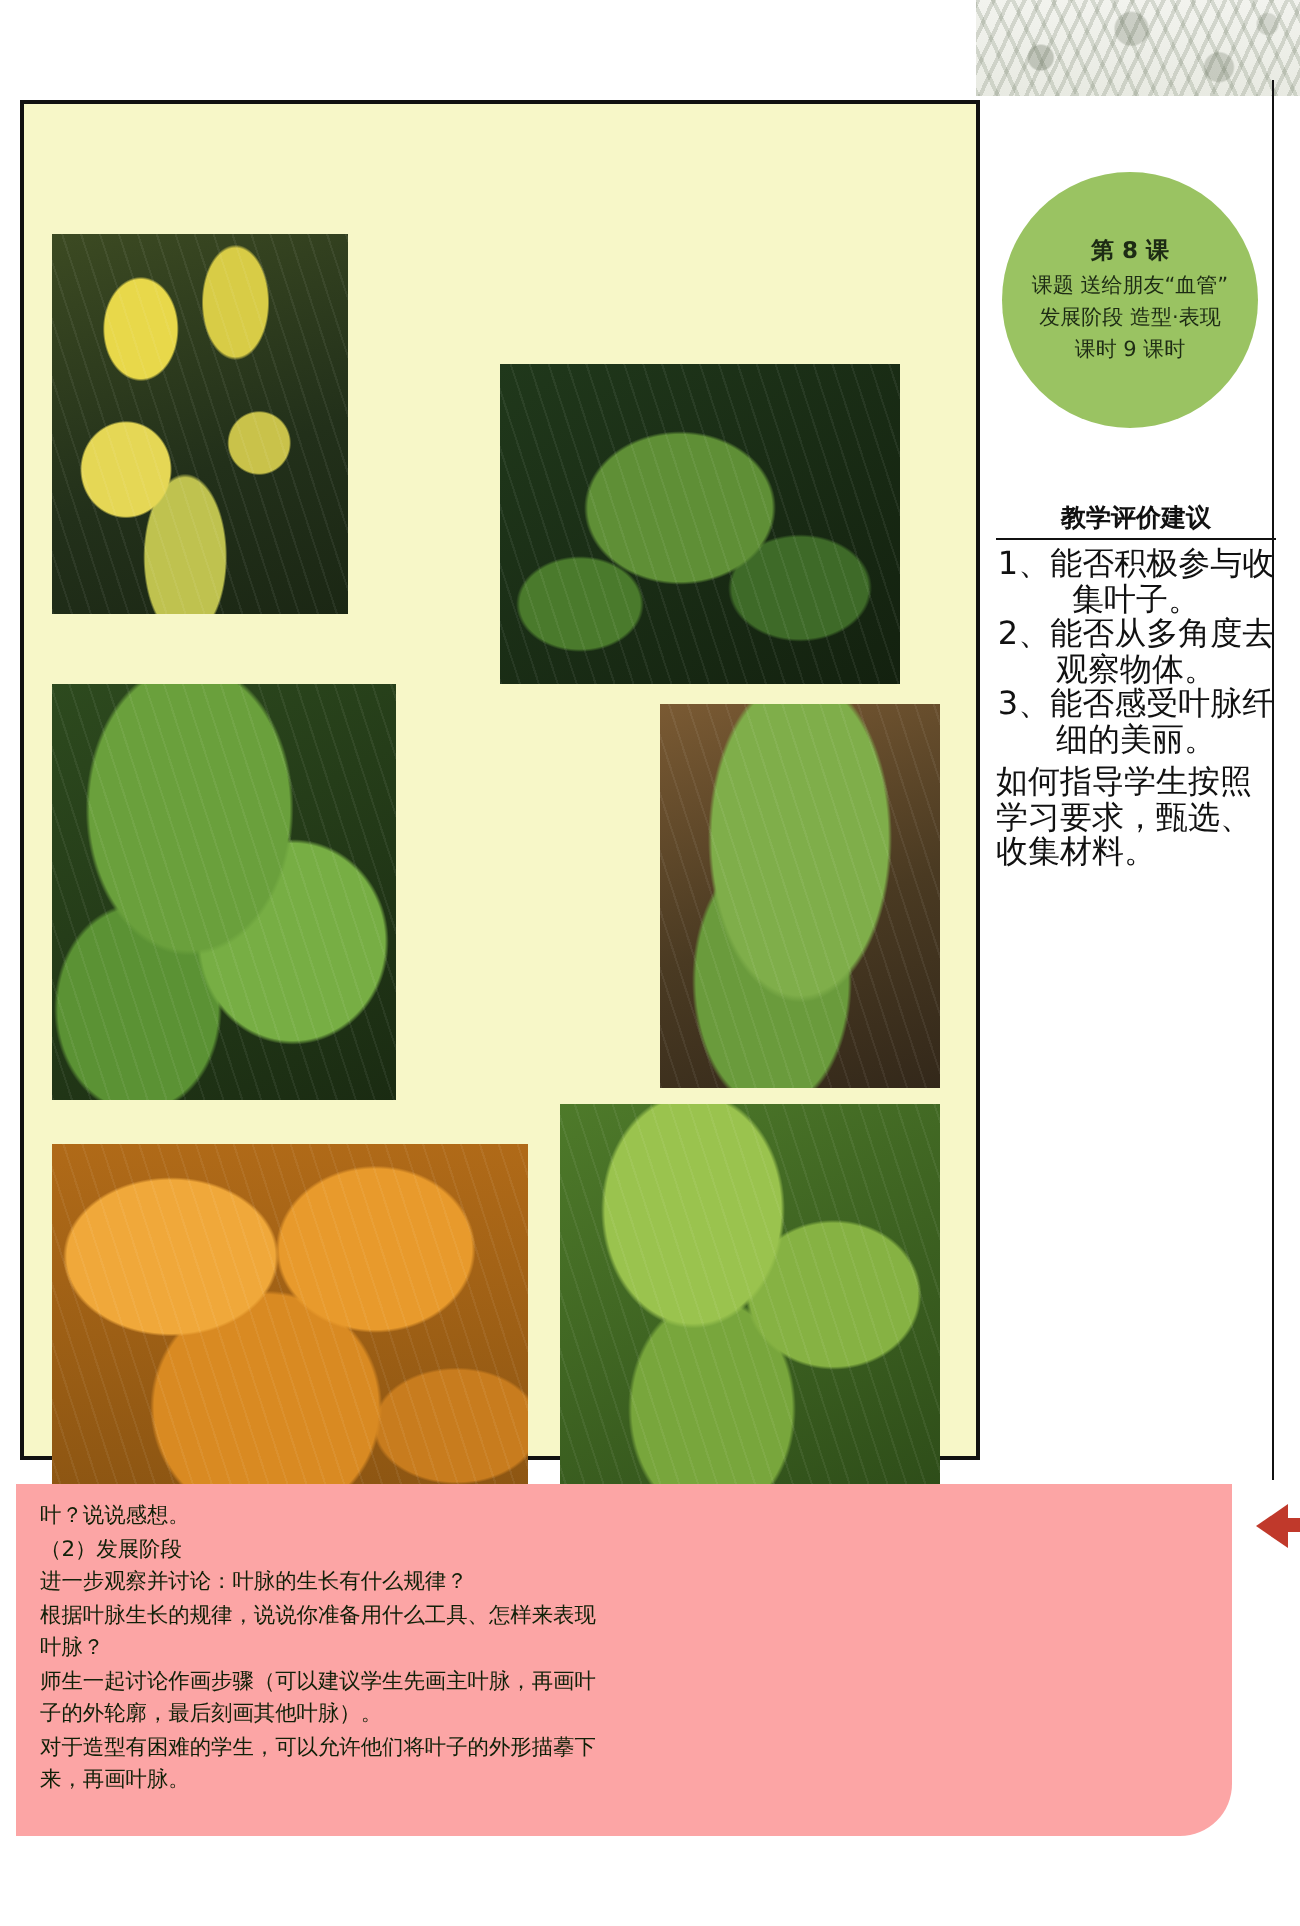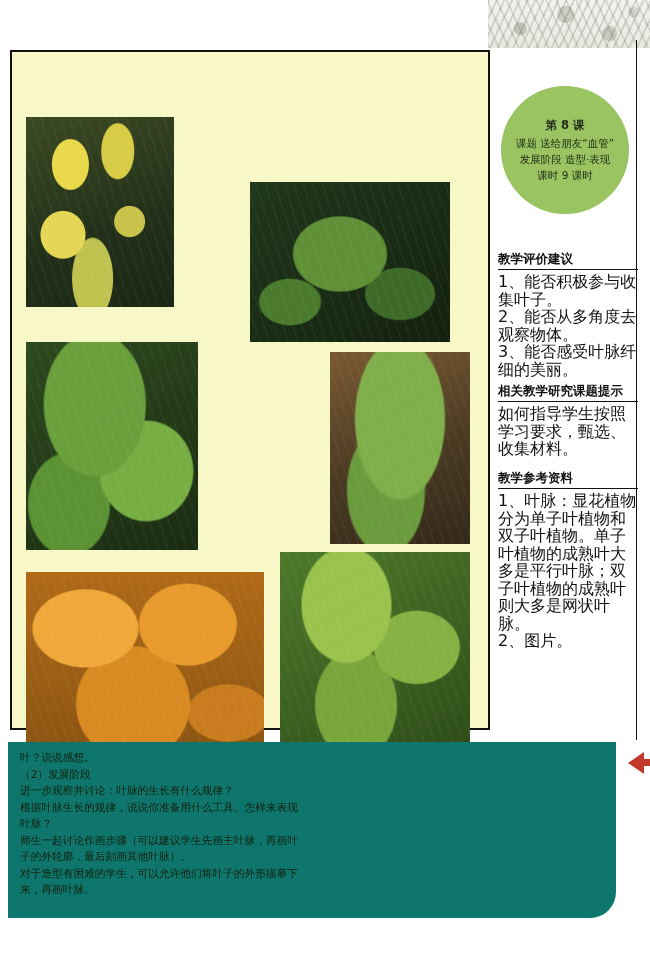--- a/index.html
+++ b/index.html
@@ -102,29 +102,29 @@
   .circle-badge .b-title{font-weight:bold;font-size:11.5px;margin-bottom:2px;}
   .circle-badge .b-row{white-space:nowrap;}
   .circle-badge .b-row b{font-weight:normal;}
 
   .rsec{position:absolute;left:0;width:140px;color:#111;}
   .rsec h3{
     margin:0 0 3px 0;font-size:12.5px;font-weight:bold;line-height:17px;
     border-bottom:1.5px solid #111;padding-bottom:2px;
   }
   .rsec p{margin:0;font-size:16px;line-height:17.5px;}
-  .r1{top:186px;}
+  .r1{top:186px;text-align:center;}
   .r2{top:318px;}
   .r3{top:405px;}
   .vline{position:absolute;left:636px;top:40px;width:1px;height:700px;background:#111;}
 
   
   .bottom-panel{
     position:absolute;left:8px;top:742px;width:608px;height:176px;
-    background:#0f766e;
+    background:#fca5a5;
     border-radius:0 0 26px 0;
     box-sizing:border-box;padding:8px 12px 0 12px;
     display:flex;gap:14px;
   }
   .bcol{width:287px;font-size:10.7px;line-height:16.5px;color:#102008;}
 
   
   .arrow{
     position:absolute;left:628px;top:752px;width:0;height:0;
     border-top:11px solid transparent;border-bottom:11px solid transparent;
@@ -180,29 +180,23 @@
     </div>
 
     <div class="rsec r1">
       <h3>教学评价建议</h3>
       <p style="white-space:pre-line">1、能否积极参与收集叶子。
 2、能否从多角度去观察物体。
 3、能否感受叶脉纤细的美丽。</p>
     </div>
 
     <div class="rsec r2">
-      <h3>相关教学研究课题提示</h3>
       <p style="white-space:pre-line">如何指导学生按照学习要求，甄选、收集材料。</p>
     </div>
 
-    <div class="rsec r3">
-      <h3>教学参考资料</h3>
-      <p style="white-space:pre-line">1、叶脉：显花植物分为单子叶植物和双子叶植物。单子叶植物的成熟叶大多是平行叶脉；双子叶植物的成熟叶则大多是网状叶脉。
-2、图片。</p>
-    </div>
   </div>
 
   <div class="bottom-panel">
     <div class="bcol" style="white-space:pre-line">叶？说说感想。
 （2）发展阶段
 进一步观察并讨论：叶脉的生长有什么规律？
 根据叶脉生长的规律，说说你准备用什么工具、怎样来表现叶脉？
 师生一起讨论作画步骤（可以建议学生先画主叶脉，再画叶子的外轮廓，最后刻画其他叶脉）。
 对于造型有困难的学生，可以允许他们将叶子的外形描摹下来，再画叶脉。</div>
   </div>

